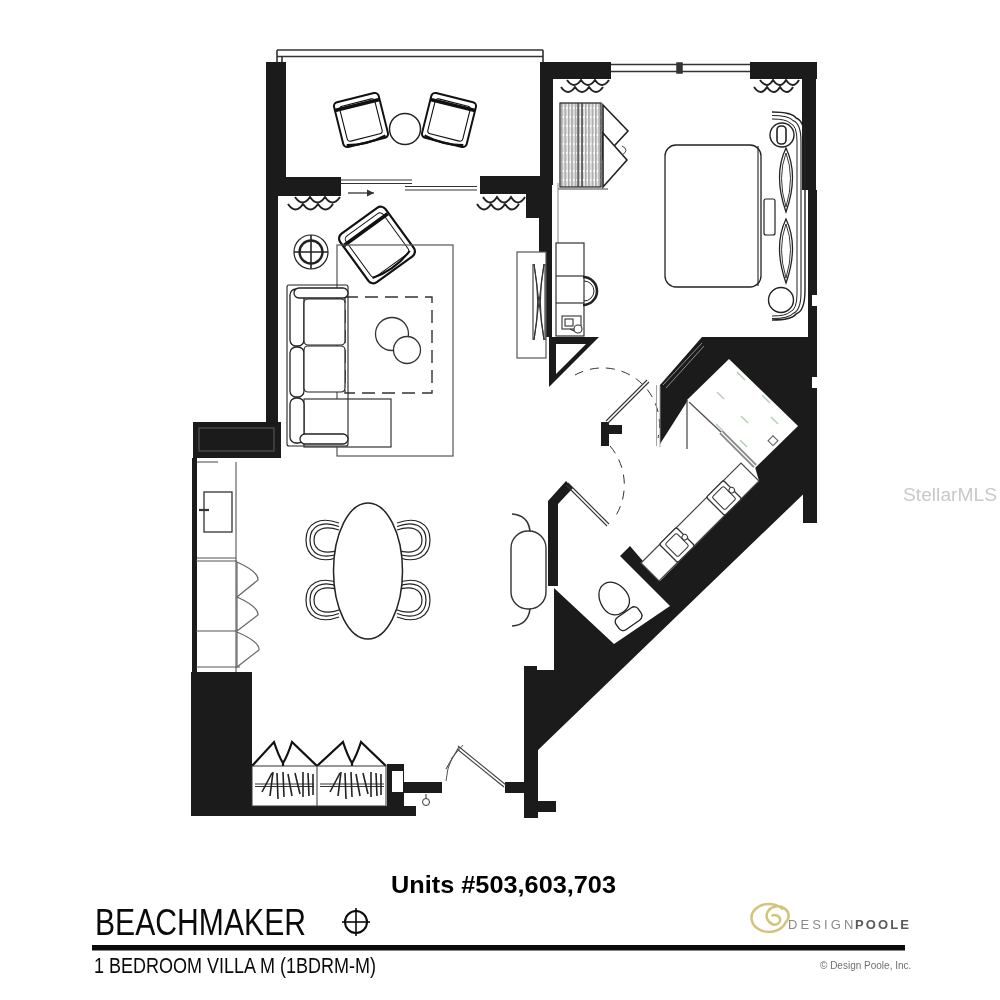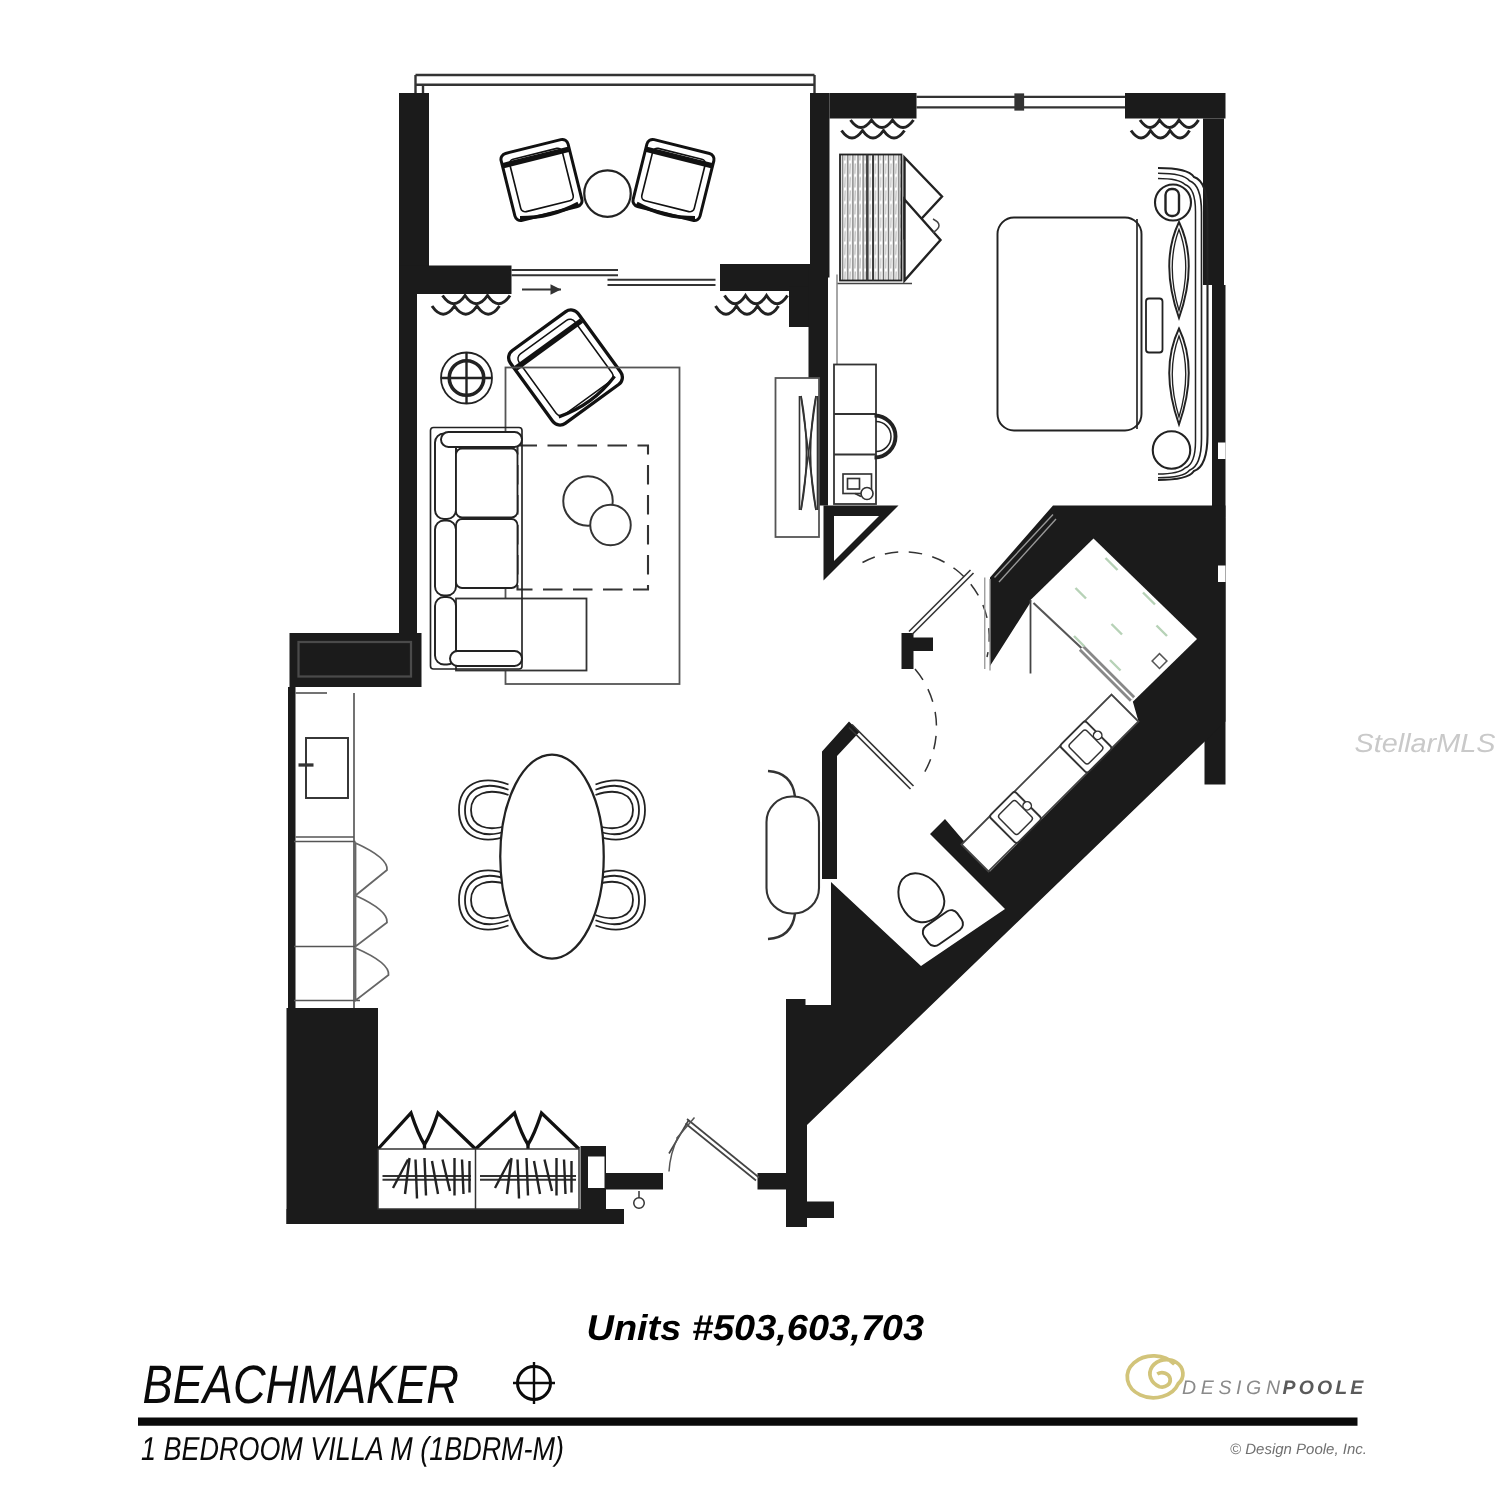--- a/index.html
+++ b/index.html
@@ -1,16 +1,16 @@
 <!DOCTYPE html>
 <html><head>
 <meta charset="utf-8">
 <style>
 html,body{margin:0;padding:0;background:#fff;}
-#page{width:1000px;height:1000px;position:relative;background:#ffffff;font-family:"Liberation Sans",sans-serif;font-style:italic;}
+#page{width:1000px;height:1000px;position:relative;background:#ffffff;font-family:"Liberation Sans",sans-serif;}
 </style>
 </head>
 <body>
 <div id="page">
 <svg width="1000" height="1000" viewBox="0 0 1000 1000" xmlns="http://www.w3.org/2000/svg">
 <defs>
 <pattern id="closethatch" width="3.4" height="9" patternUnits="userSpaceOnUse">
 <rect width="3.4" height="9" fill="#fff"></rect>
           <line x1="0.8" y1="0" x2="0.8" y2="9" stroke="#666" stroke-width="0.9"></line>
           <line x1="2.4" y1="1" x2="2.2" y2="8" stroke="#aaa" stroke-width="0.6"></line>

